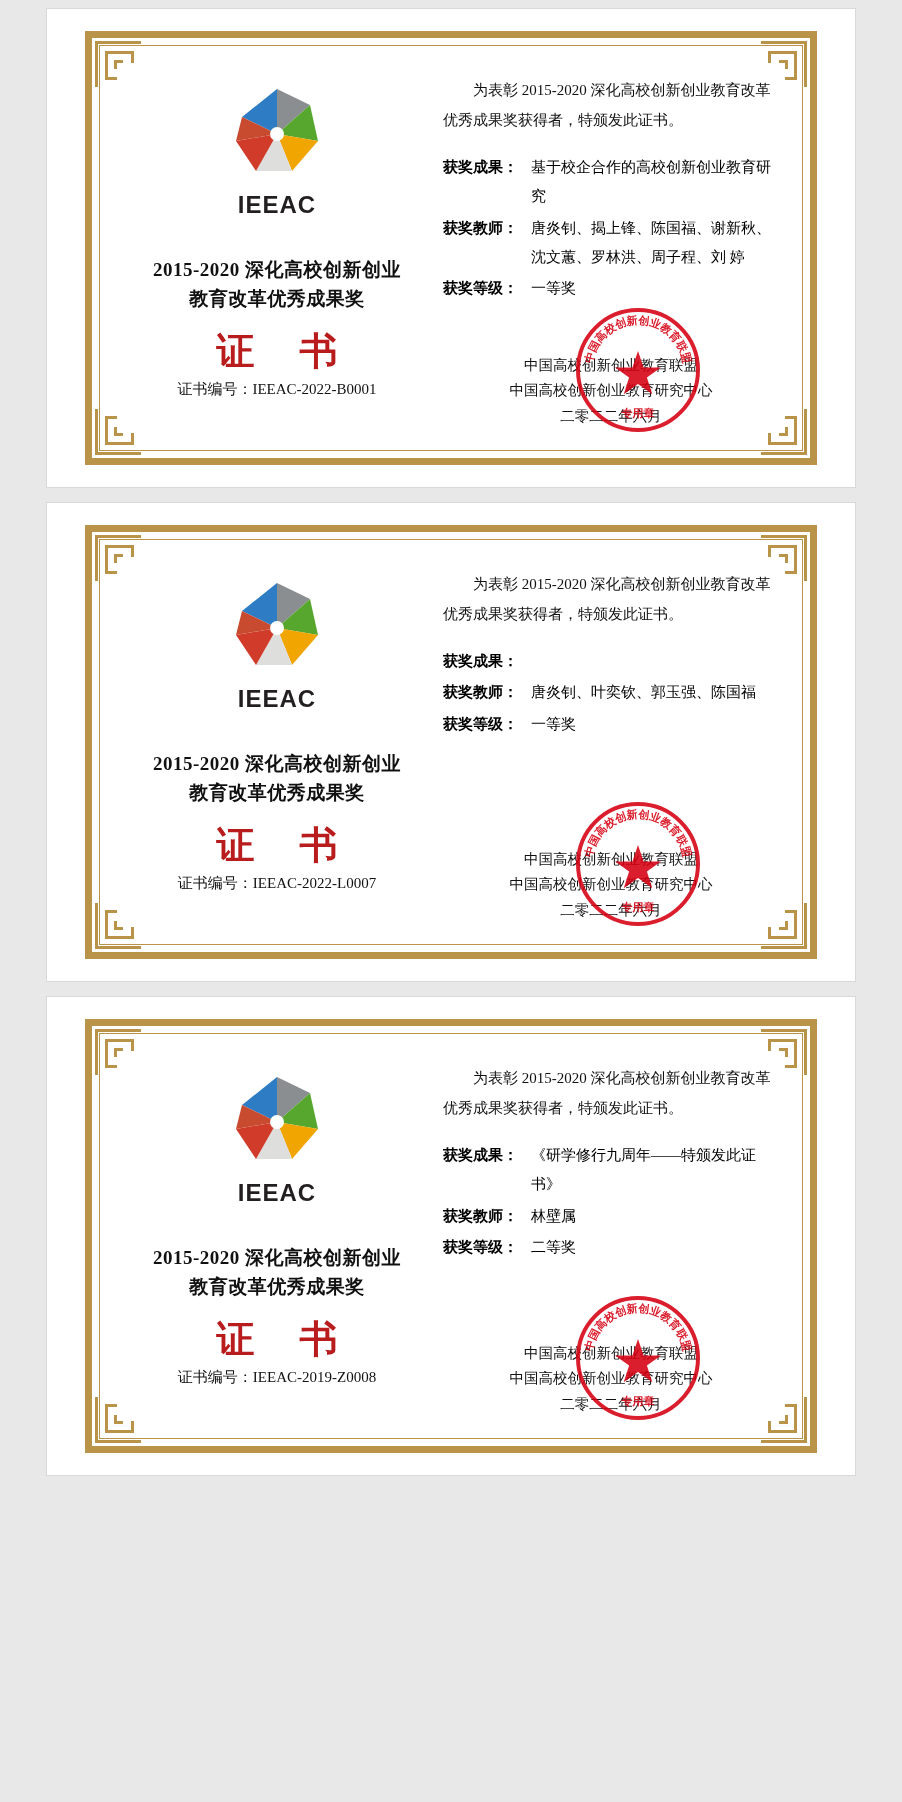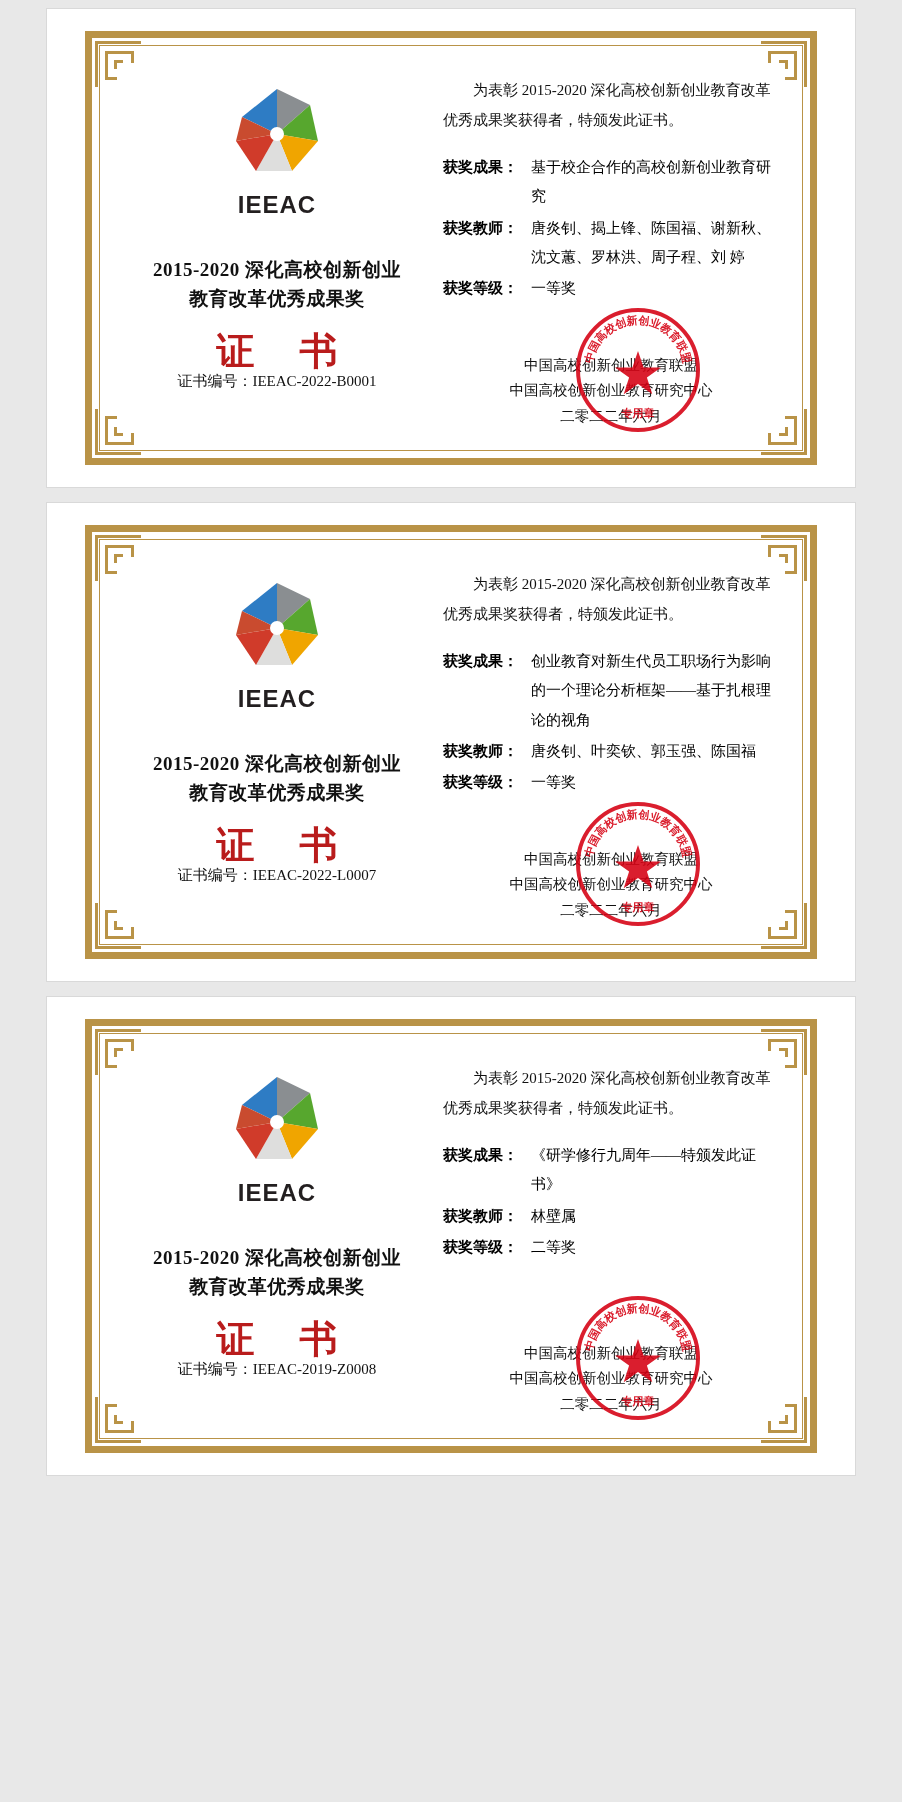--- a/index.html
+++ b/index.html
@@ -121,21 +121,21 @@
     text-align: center;
     color: #b91c1c;
     font-weight: bold;
     font-size: 38px;
     letter-spacing: 16px;
     text-indent: 16px;
     font-family: "DejaVu Serif", "Liberation Serif", serif;
   }
   .cert-no {
     position: absolute;
-    bottom: 44px;
+    bottom: 36px;
     left: 0;
     right: 0;
     text-align: center;
     font-size: 15px;
     color: #111;
   }
   
   .preamble {
     font-size: 15px;
     line-height: 2.0;
@@ -363,21 +363,20 @@
         </div>
         <div class="zhengshu">证 书</div>
         <div class="cert-no"><span>证书编号：</span><span>IEEAC-2022-L0007</span></div>
       </div>
 
       <div class="right-col">
         <div class="preamble">为表彰 2015-2020 深化高校创新创业教育改革优秀成果奖获得者，特颁发此证书。</div>
         <div class="fields">
           <div class="field-row">
             <span class="field-label">获奖成果：</span>
-            <span class="field-value">创业教育对新生代员工职场行为影响的一个理论分析框架——基于扎根理论的视角</span>
           </div>
           <div class="field-row">
             <span class="field-label">获奖教师：</span>
             <span class="field-value">唐炎钊、叶奕钦、郭玉强、陈国福</span>
           </div>
           <div class="field-row">
             <span class="field-label">获奖等级：</span>
             <span class="field-value">一等奖</span>
           </div>
         </div>

